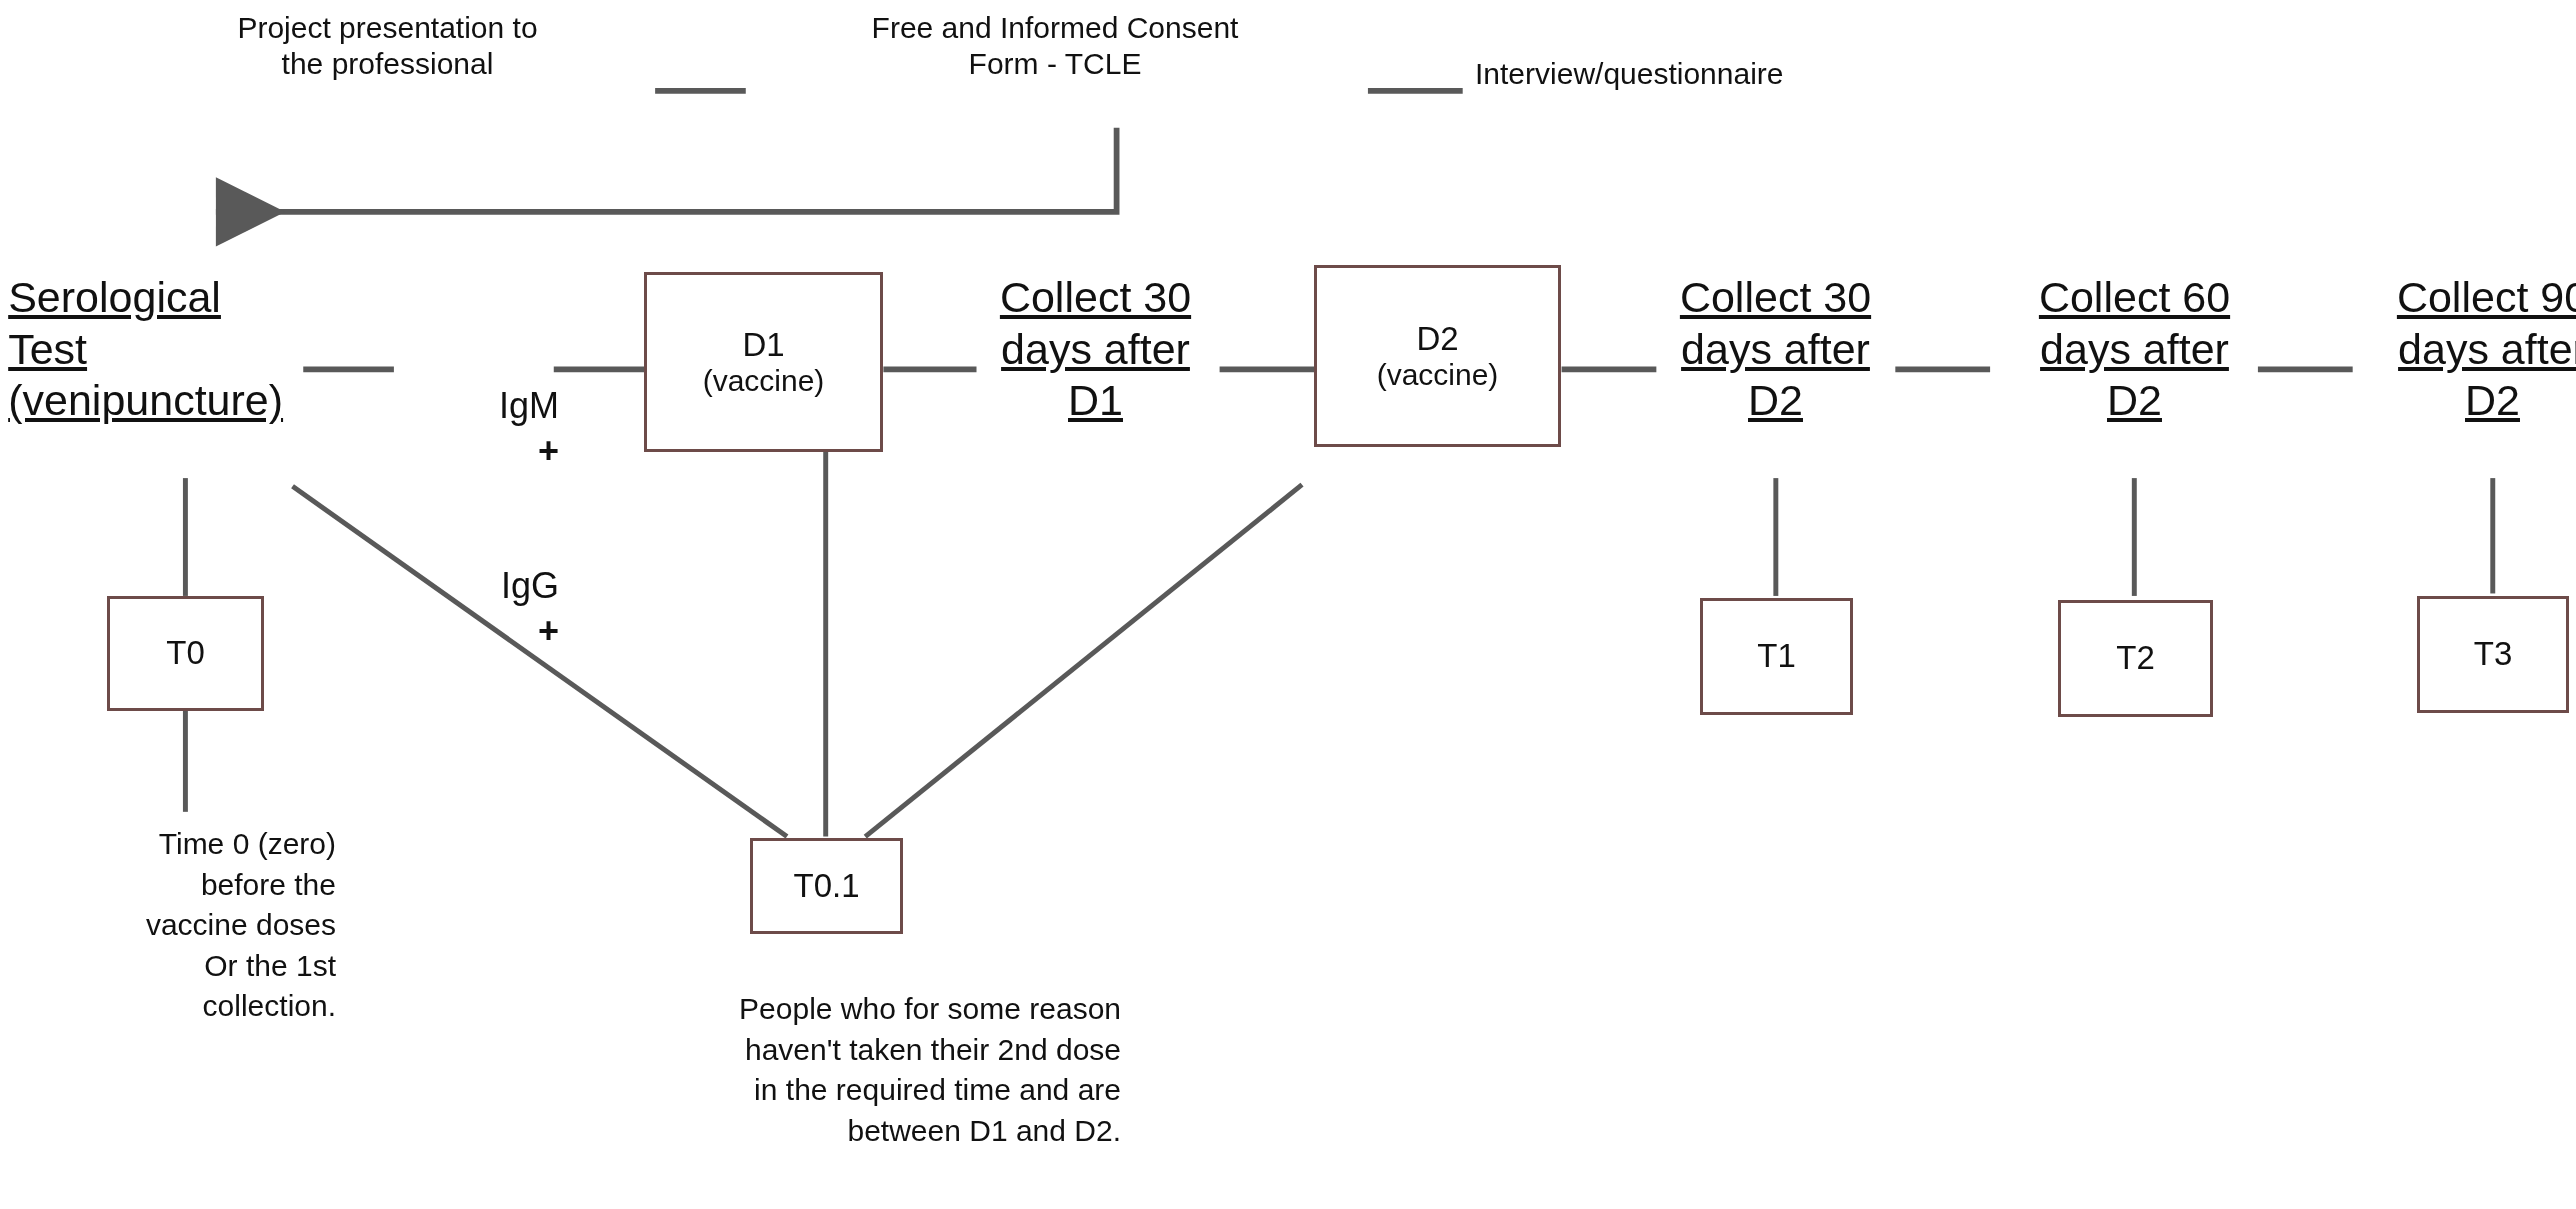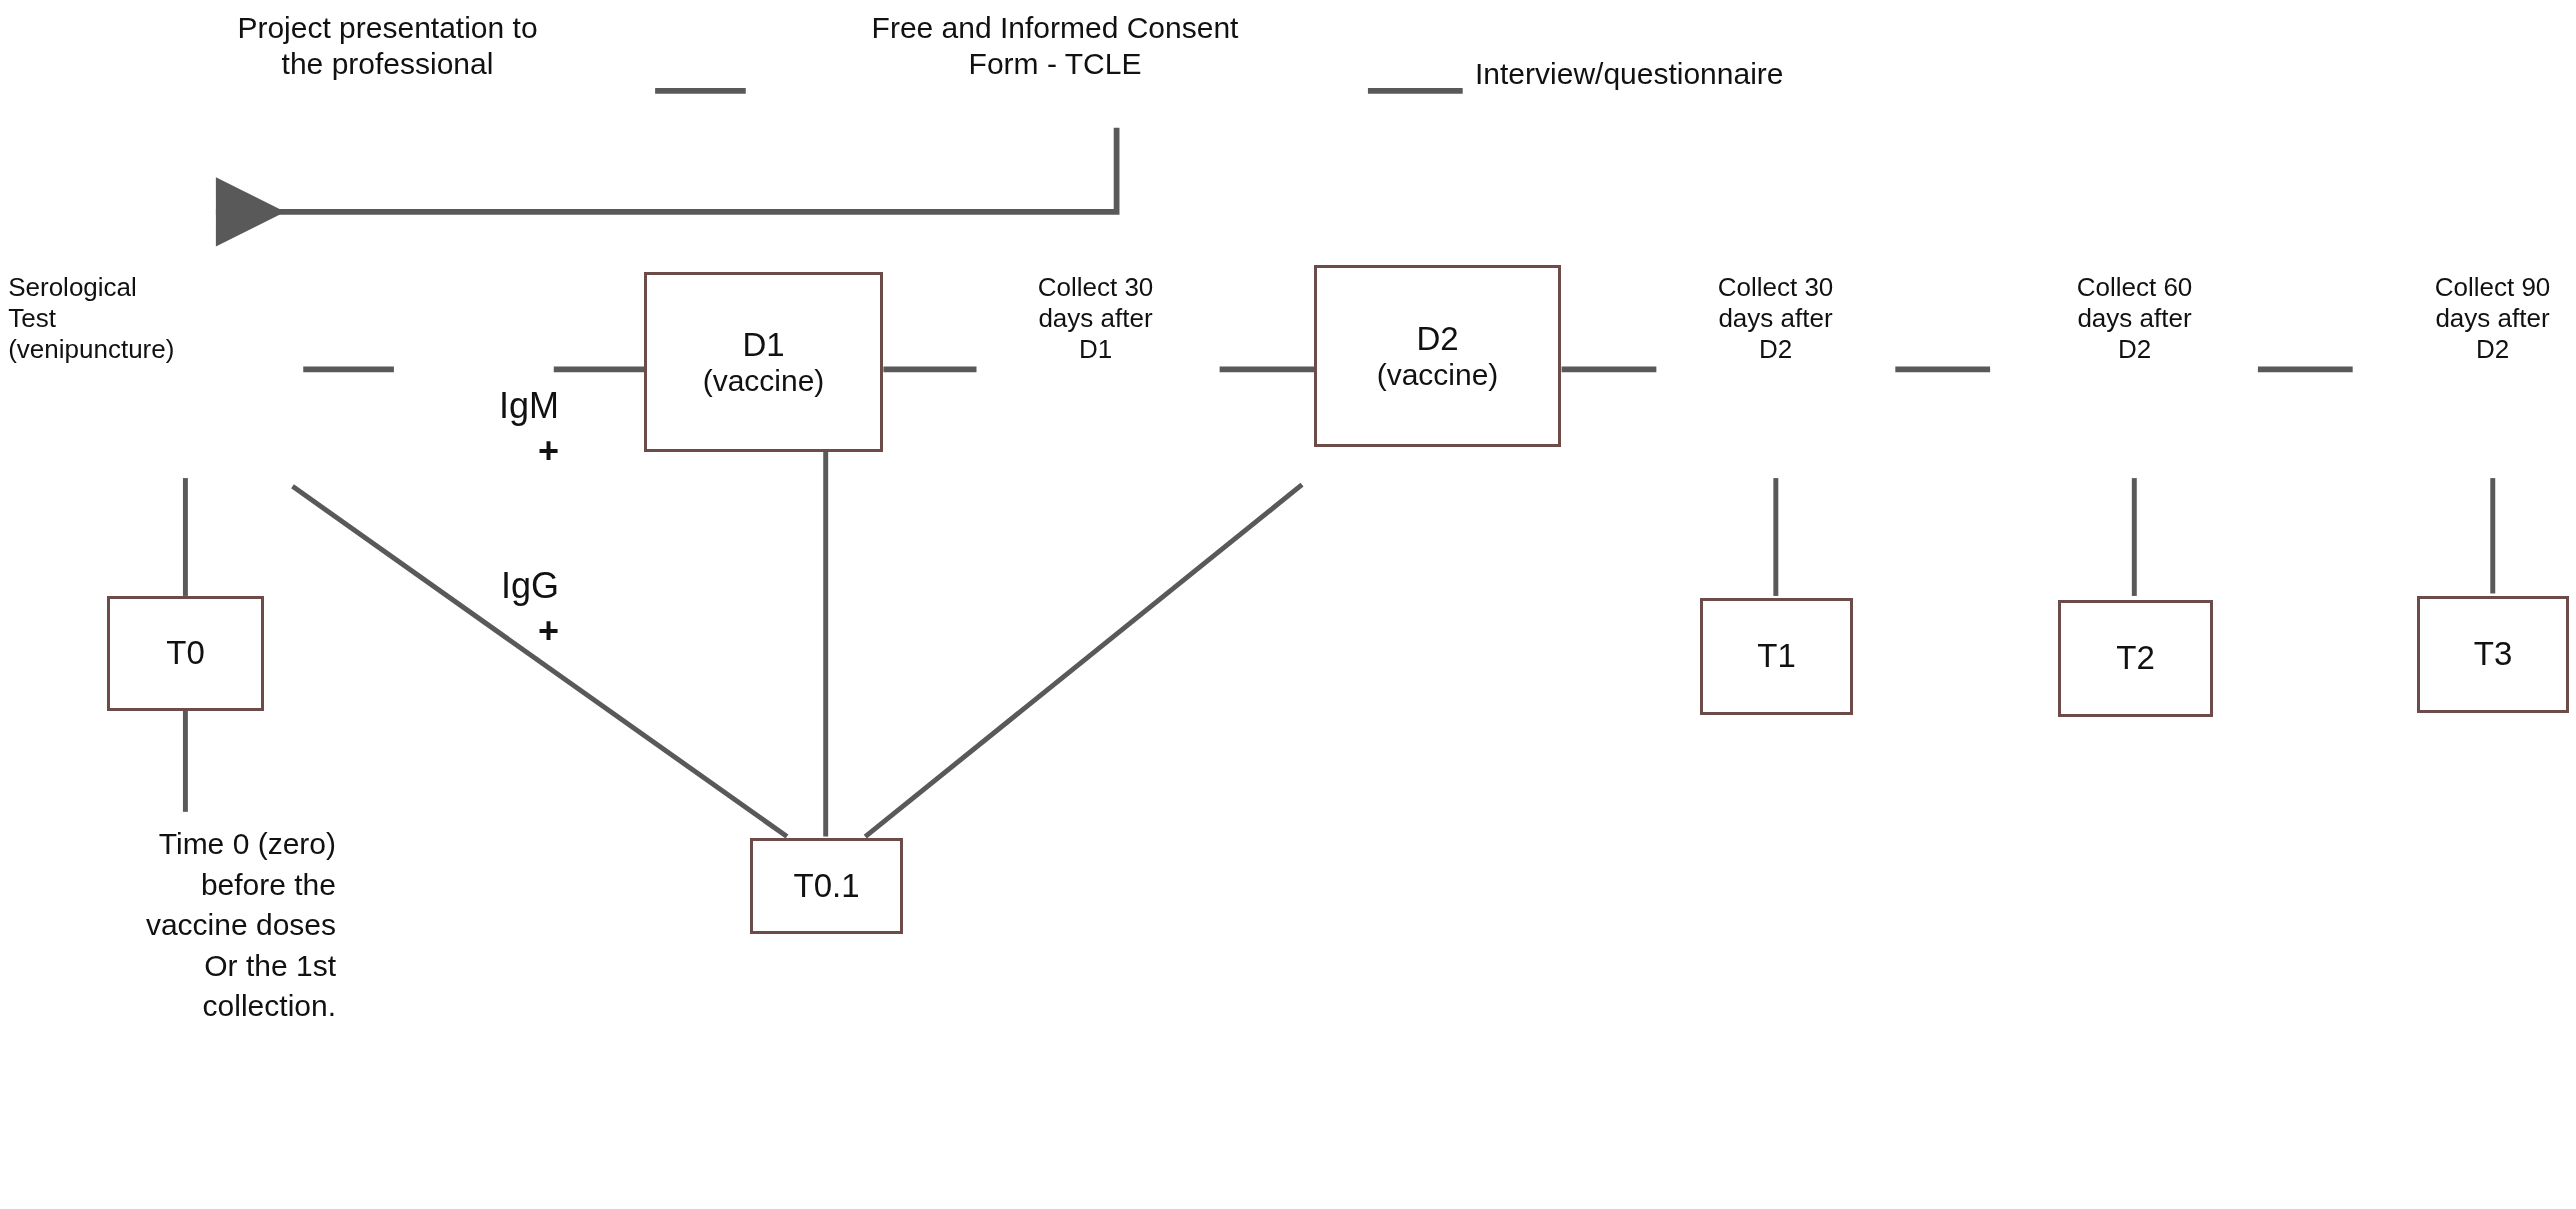--- a/index.html
+++ b/index.html
@@ -45,21 +45,21 @@
   .box-sub   { font-size: 30px; }
   .t-label   { font-size: 33px; }
 
   .free-text {
     position: absolute;
     color: #111111;
     line-height: 1.2;
     white-space: pre-line;
   }
   .hdr-text   { font-size: 30px; text-align: center; }
-  .step-text  { font-size: 26px; text-align: center; }
+  .step-text  { font-size: 43px; text-align: center; text-decoration: underline; }
   .note-text  { font-size: 30px; text-align: right; line-height: 1.35; }
   .igrow      { font-size: 36px; text-align: right; line-height: 1.25; }
   .igrow b    { font-weight: bold; }
 </style>
 </head>
 <body>
 
 <div id="stage">
 
   <svg id="wires" viewBox="0 0 3126 1468">
@@ -166,15 +166,19 @@
   <div class="node-box" style="left:2417px; top:596px; width:152px; height:117px;">
     <span class="ln t-label">T3</span>
   </div>
 
   <div class="free-text note-text" style="left:89px; top:824px; width:247px;">Time 0 (zero)
 before the
 vaccine doses
 Or the 1st
 collection.</div>
 
+  <div class="free-text note-text" style="left:544px; top:989px; width:577px;">People who for some reason
+haven't  taken their 2nd dose
+in the required time and are
+between D1 and D2.</div>
 
 </div>
 
 
 </body></html>

